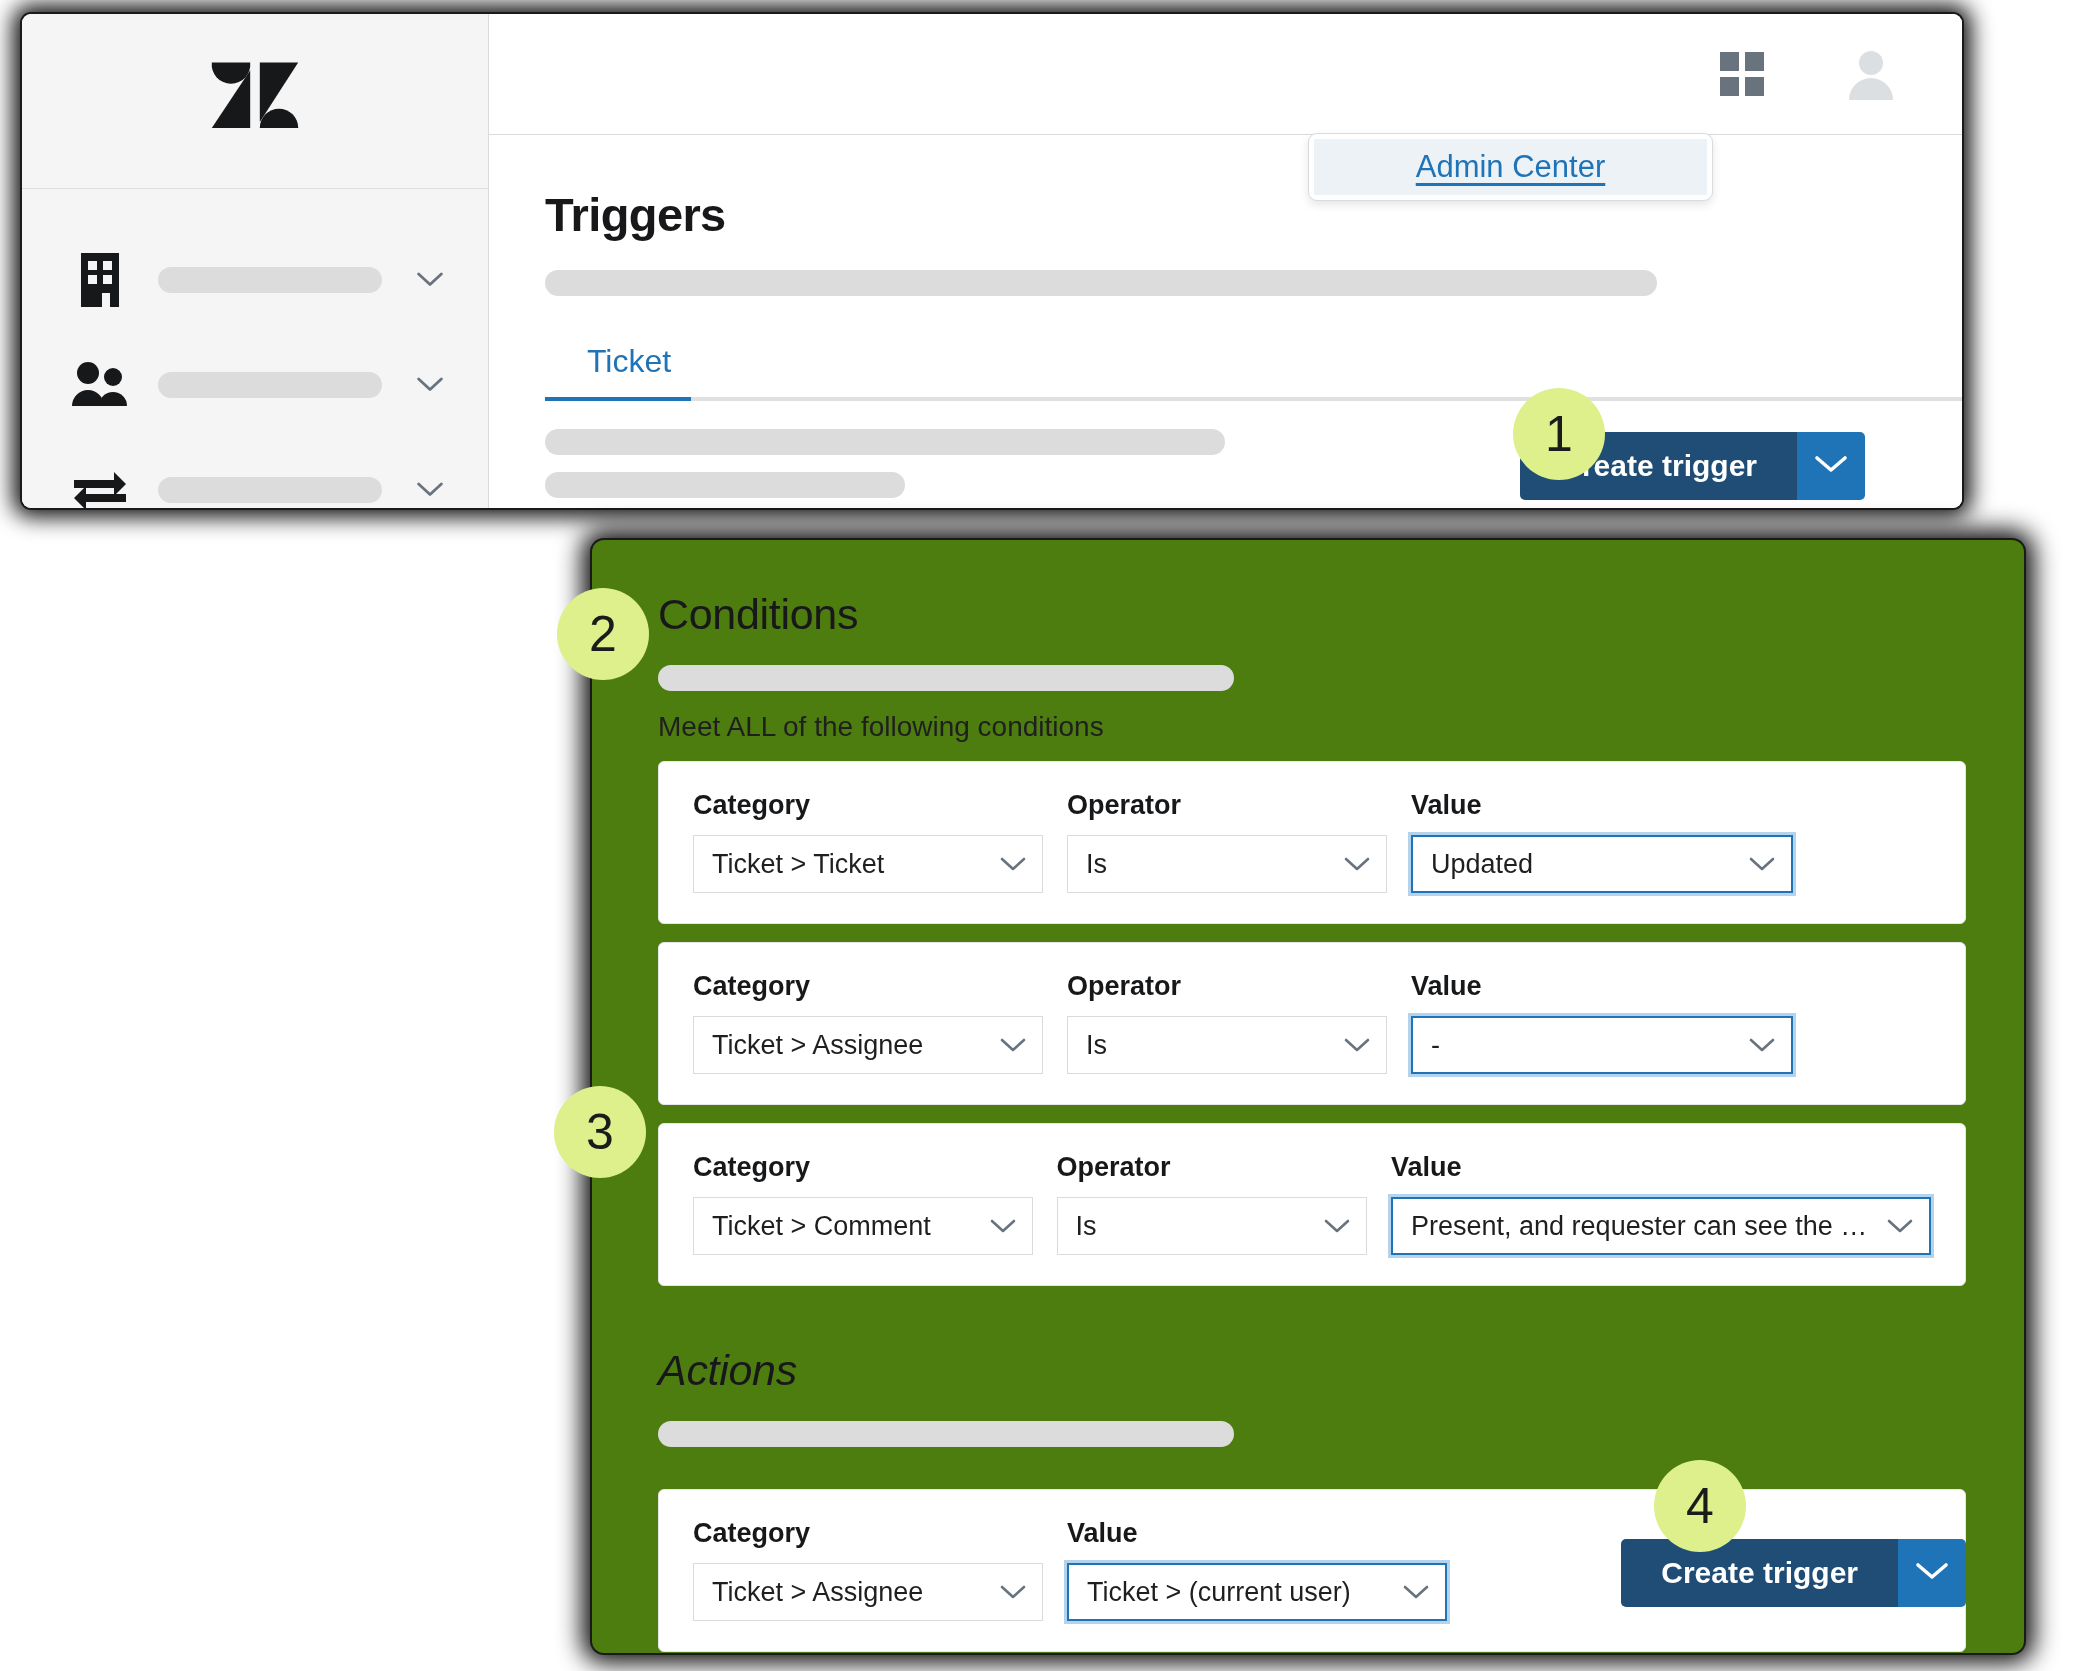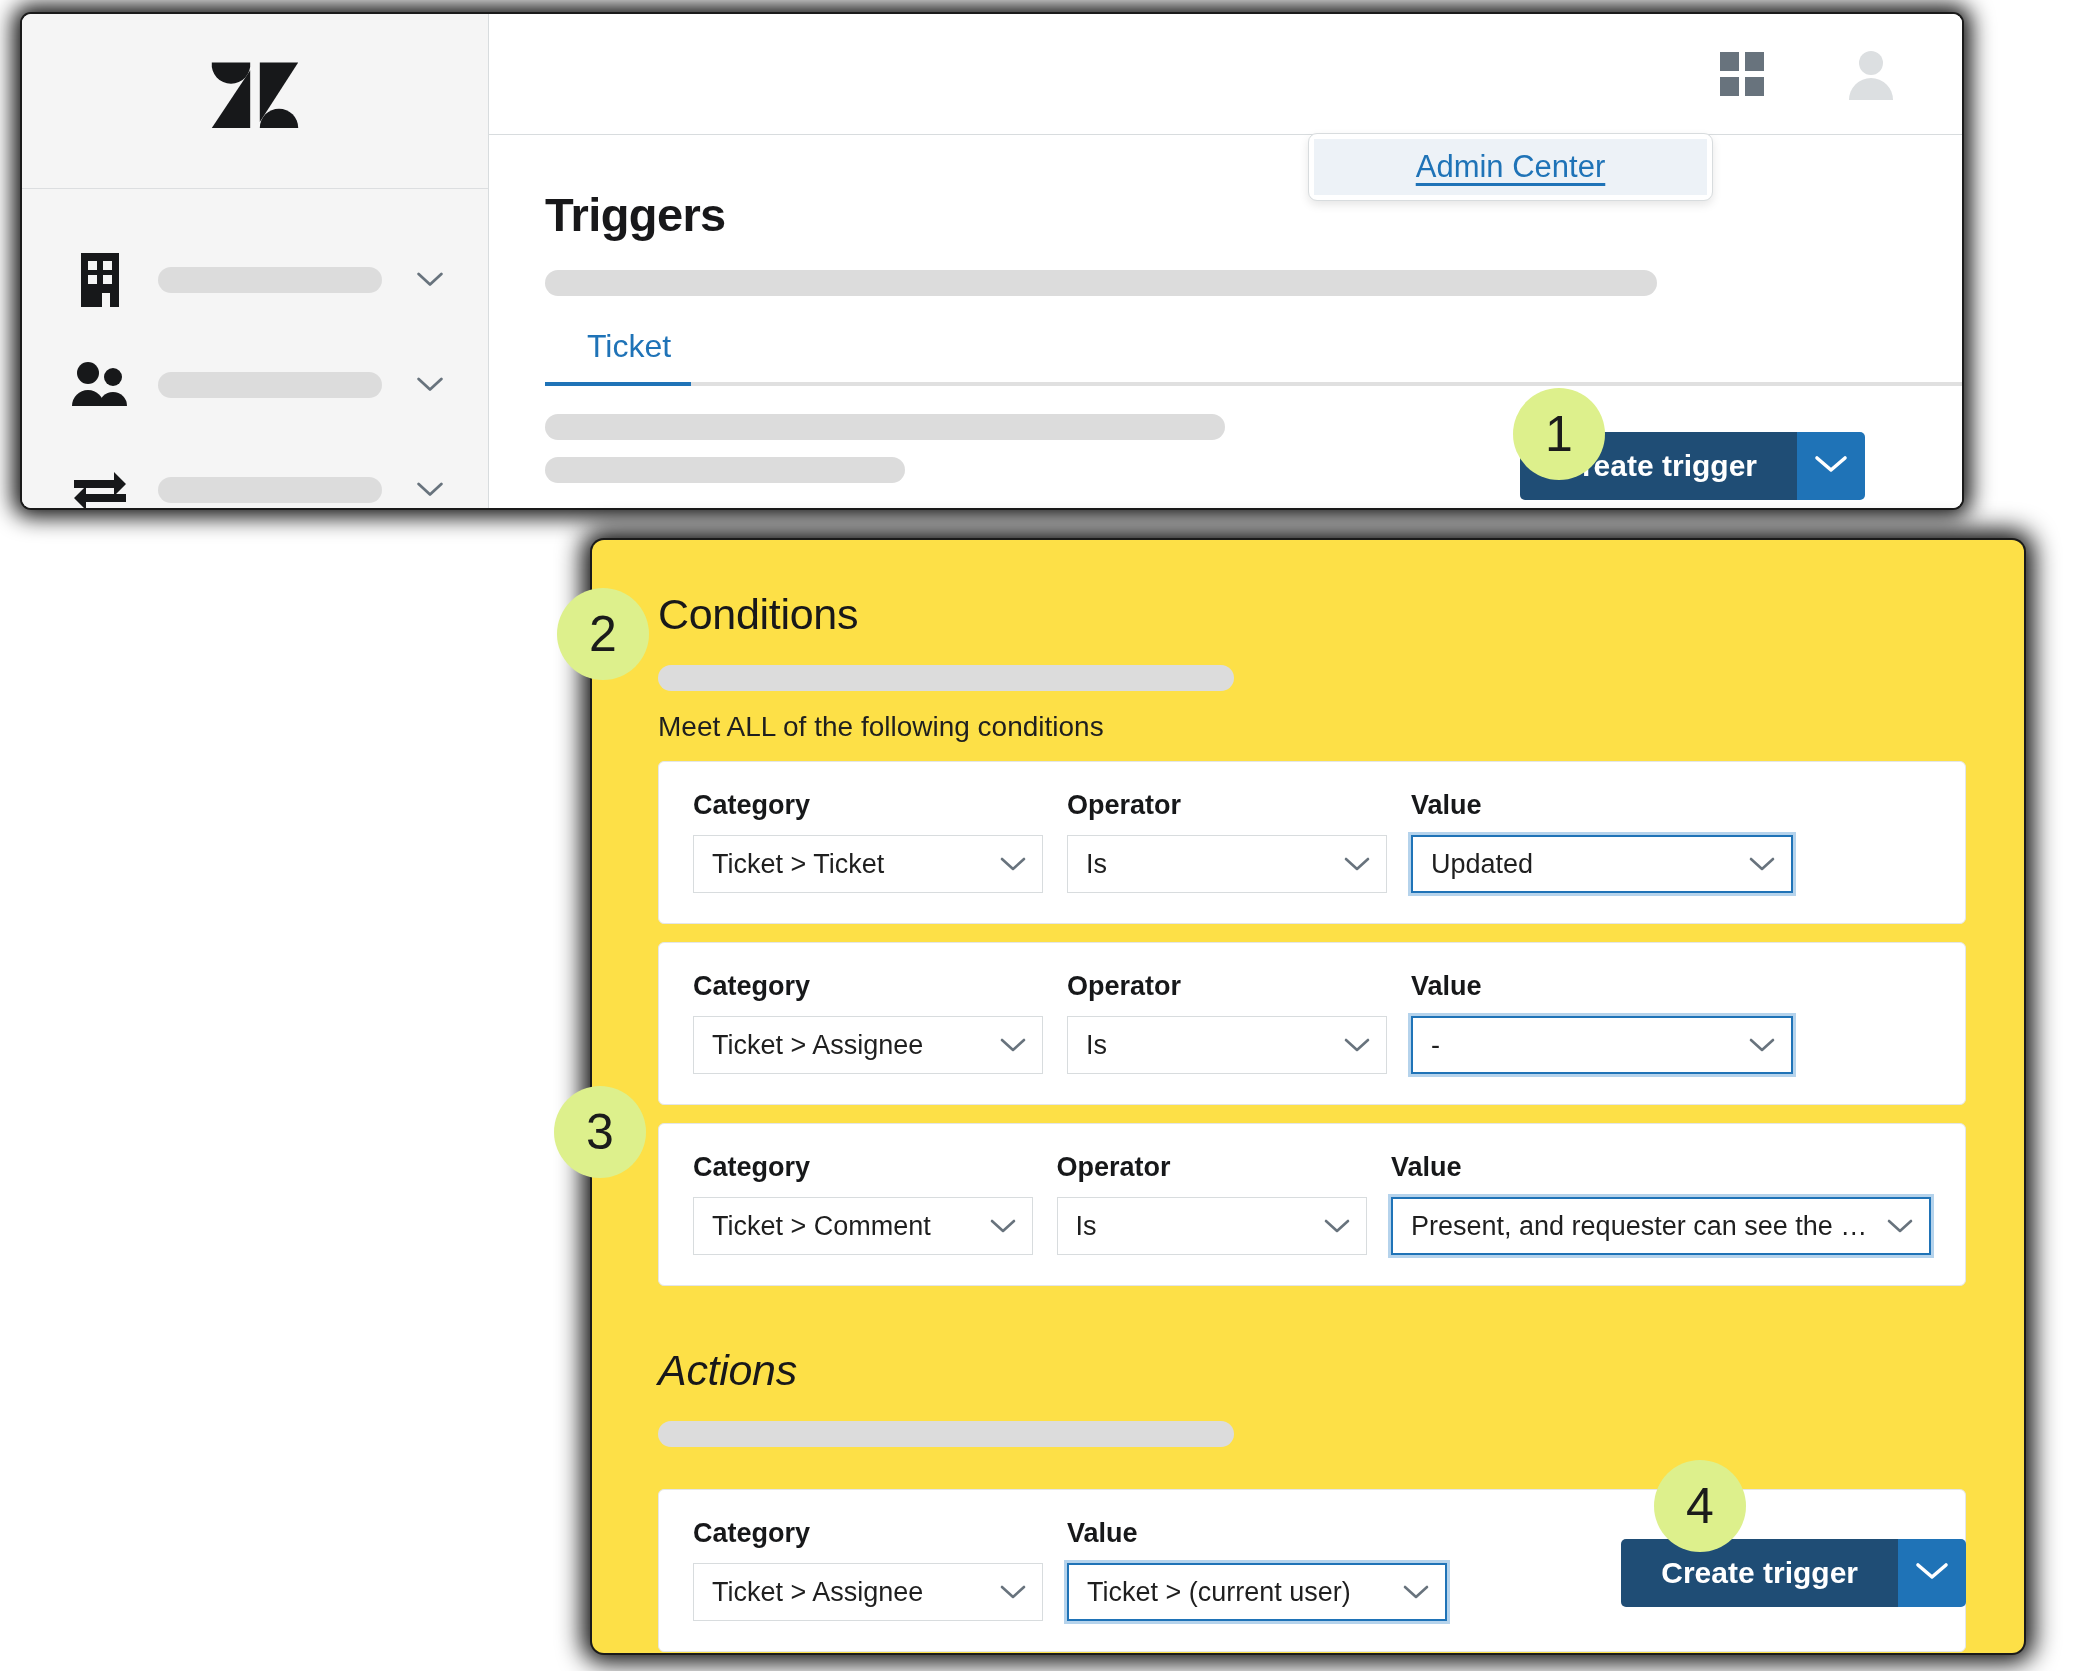--- a/index.html
+++ b/index.html
@@ -69,21 +69,21 @@
   .grid-icon i { width: 19px; height: 19px; background: #68737d; display:block; }
   .avatar-icon { width: 56px; height: 56px; display:block; }
 
   .content-pad { padding: 52px 0 0 56px; }
   .page-title { font-size: 47px; font-weight: 700; color: #18181a; letter-spacing: -0.6px; }
   .stub { background: #dcdcdc; border-radius: 13px; height: 26px; }
   .stub-w1 { width: 1112px; margin-top: 28px; }
   .stub-w2 { width: 680px; margin-top: 28px; }
   .stub-w3 { width: 360px; margin-top: 17px; }
 
-  .tabs-row { margin-top: 32px; position: relative; }
+  .tabs-row { margin-top: 47px; position: relative; }
   .tab-label { font-size: 32px; color: #1f73b7; font-weight: 400; display:inline-block; padding: 0 18px 17px 42px; }
   .tabs-underline { height: 4px; background: #e0e0e0; width: 1420px; position: relative; }
   .tabs-underline .active-seg { position:absolute; left:0; top:0; height:4px; width: 146px; background:#1f73b7; }
 
   
   .split-btn { display: inline-flex; align-items: stretch; }
   .split-btn .main {
     background: #1f4d75; color: #fff;
     font-size: 30px; font-weight: 700;
     padding: 0 40px; height: 68px;
@@ -106,21 +106,21 @@
     display: flex; align-items: center; justify-content: center;
     font-size: 50px; color: #1b1b1b; font-weight: 400;
     position: absolute; z-index: 40;
   }
 
   
   .front-window {
     position: absolute;
     left: 592px; top: 540px;
     width: 1432px; height: 1113px;
-    background: #fde047;
+    background: #4d7c0f;
     border-radius: 12px;
     box-shadow: 0 0 0 2px #1a1a1a, 0 0 24px 10px rgba(0,0,0,0.95);
     overflow: hidden;
   }
   .front-inner { padding: 50px 58px 0 66px; height: 100%; position: relative; }
 
   .section-title { font-size: 43px; color: #18181a; font-weight: 400; letter-spacing: -0.3px; }
   .stub-section { width: 576px; margin-top: 26px; }
 
   .meet-all { margin-top: 20px; font-size: 28px; color: #1f1f1f; font-weight: 400; }

